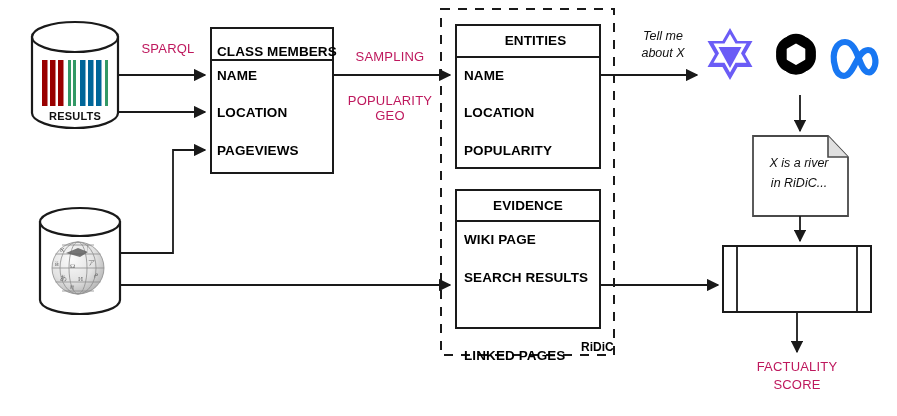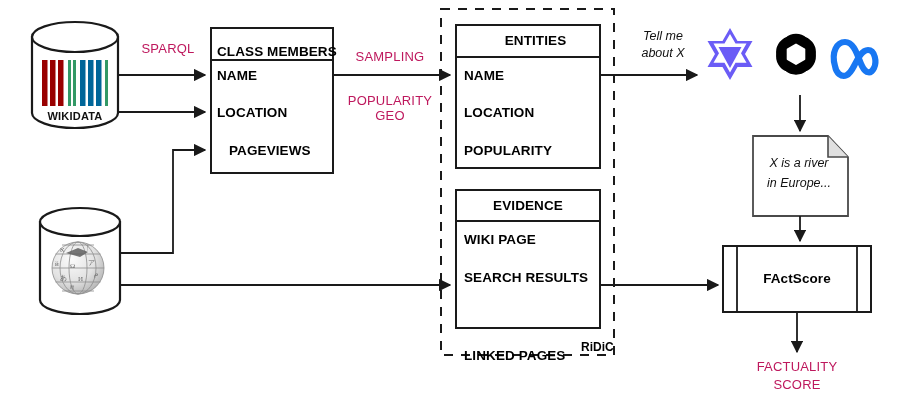--- a/index.html
+++ b/index.html
@@ -215,50 +215,49 @@
       </g>
     </g>
 
     <g transform="translate(831,36)">
       <path d="M 4 30 C 0 16 6 6 14 6 C 24 6 27 22 31 30
                C 35 38 40 38 43 32 C 46 26 44 14 37 14 C 31 14 27 22 23 30
                C 18 40 13 42 8 38 C 5 35.5 4.5 33 4 30 Z" fill="none" stroke="#1877f2" stroke-width="6.2" stroke-linecap="round" stroke-linejoin="round"></path>
     </g>
   </svg>
 
-  <div class="lbl lbl-db" style="left:32px; top:110px; width:86px;">WIKIDATA</div>
+  <div class="lbl lbl-db" style="left:32px; top:110px; width:86px;">RESULTS</div>
 
   <div class="lbl lbl-edge" style="left:128px; top:41px; width:80px;">SPARQL</div>
 
   <div class="lbl lbl-edge" style="left:340px; top:49px; width:100px;">SAMPLING</div>
 
   <div class="lbl lbl-edge" style="left:340px; top:93px; width:100px;">POPULARITY
 GEO</div>
 
   <div class="lbl lbl-ital" style="left:620px; top:28px; width:86px;">Tell me
 about X</div>
 
   <div class="lbl lbl-bold" style="left:217px; top:44px;">CLASS MEMBERS</div>
   <div class="lbl lbl-bold" style="left:217px; top:68px;">NAME</div>
   <div class="lbl lbl-bold" style="left:217px; top:105px;">LOCATION</div>
-  <div class="lbl lbl-bold" style="left:229px; top:143px;">PAGEVIEWS</div>
+  <div class="lbl lbl-bold" style="left:217px; top:143px;">PAGEVIEWS</div>
 
   <div class="lbl lbl-hdr" style="left:456px; top:33px; width:159px;">ENTITIES</div>
   <div class="lbl lbl-bold" style="left:464px; top:68px;">NAME</div>
   <div class="lbl lbl-bold" style="left:464px; top:105px;">LOCATION</div>
   <div class="lbl lbl-bold" style="left:464px; top:143px;">POPULARITY</div>
 
   <div class="lbl lbl-hdr" style="left:456px; top:198px; width:144px;">EVIDENCE</div>
   <div class="lbl lbl-bold" style="left:464px; top:232px;">WIKI PAGE</div>
   <div class="lbl lbl-bold" style="left:464px; top:270px;">SEARCH RESULTS</div>
   <div class="lbl lbl-bold" style="left:464px; top:306px;margin-top:42px;">LINKED PAGES</div>
 
   <div class="lbl lbl-small-bold" style="left:560px; top:340px;">RiDiC</div>
 
   <div class="lbl lbl-ital" style="left:757px; top:155px; width:84px;">X is a river</div>
-  <div class="lbl lbl-ital" style="left:757px; top:175px; width:84px;">in Europe...</div>
-
-  <div class="lbl lbl-bold" style="left:737px; top:271px; width:120px; text-align:center;">FActScore</div>
+  <div class="lbl lbl-ital" style="left:757px; top:175px; width:84px;">in RiDiC...</div>
+
 
   <div class="lbl lbl-edge" style="left:737px; top:359px; width:120px;text-align:center;">FACTUALITY</div>
   <div class="lbl lbl-edge" style="left:737px; top:377px; width:120px;">SCORE</div>
 
 </div>
 
 </body></html>

